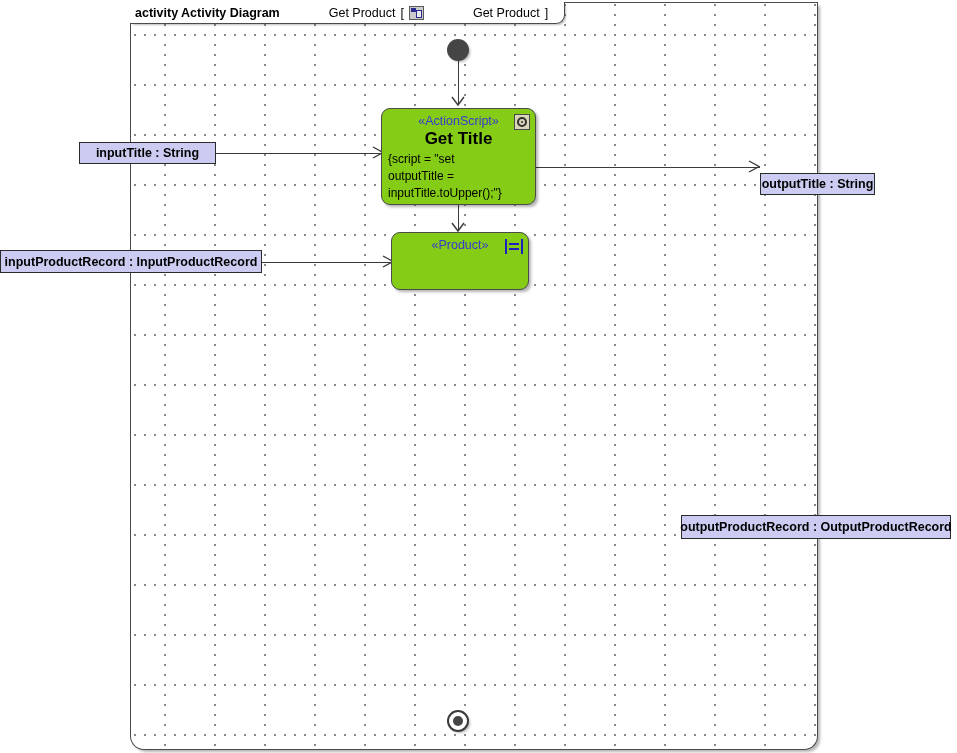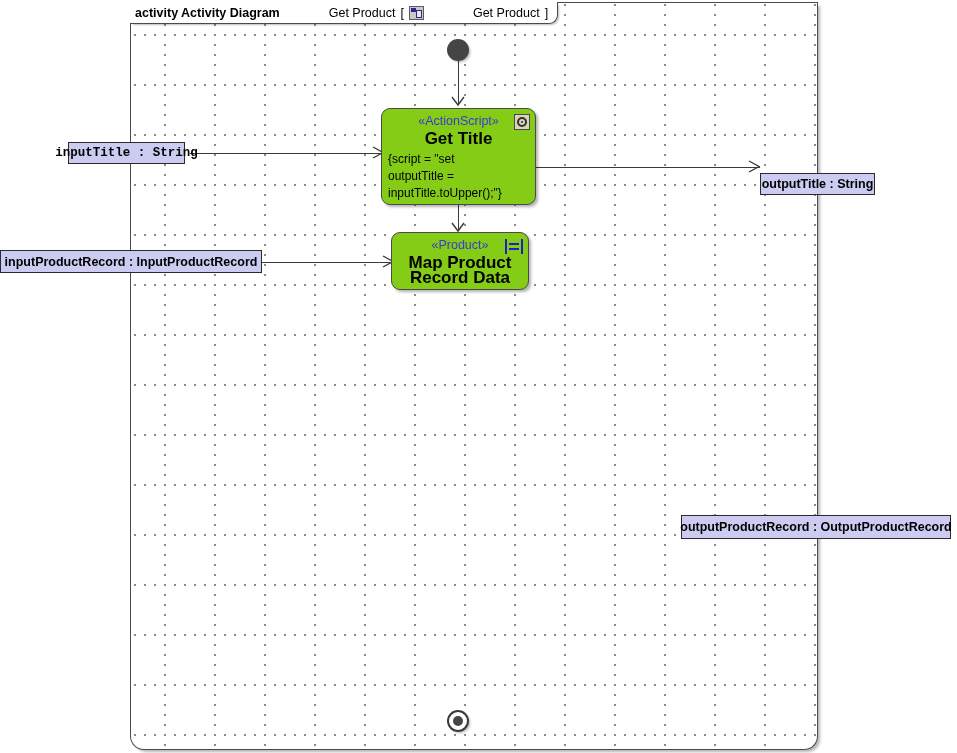--- a/index.html
+++ b/index.html
@@ -44,21 +44,21 @@
     border-top: 1.6px solid #4a4a4a;
     box-sizing: border-box;
   }
 
   
   #frame-header {
     position: absolute;
     left: 130px;
     top: 2px;
     height: 22px;
-    padding: 0 9px 0 5px;
+    padding: 0 16px 0 5px;
     display: flex;
     align-items: center;
     gap: 5px;
     background: #ffffff;
     border: 1.6px solid #4a4a4a;
     border-top: none;
     border-left: none;
     border-radius: 0 0 9px 0;
     box-sizing: border-box;
     white-space: nowrap;
@@ -307,27 +307,25 @@
   </div>
 
   <div class="action-node" id="node-mapping" style="left:391px; top:232px; width:138px; height:58px;">
     <div class="map-icon">
       <i class="barL"></i>
       <i class="ln1"></i>
       <i class="ln2"></i>
       <i class="barR"></i>
     </div>
     <div class="stereotype">«Product»</div>
-    <div class="node-name" style="white-space:pre-line;">Map Product
-Record Data</div>
   </div>
 
   <div id="final-node"></div>
 
-  <div class="pin" style="left:68px; top:142px; width:117px; height:22px;font-family:Liberation Mono, monospace;">inputTitle : String</div>
+  <div class="pin" style="left:79px; top:142px; width:137px; height:22px;">inputTitle : String</div>
 
   <div class="pin" style="left:0px; top:250px; width:262px; height:23px;">inputProductRecord : InputProductRecord</div>
 
   <div class="pin" style="left:760px; top:173px; width:115px; height:22px;">outputTitle : String</div>
 
   <div class="pin" style="left:681px; top:515px; width:270px; height:24px;">outputProductRecord : OutputProductRecord</div>
 
 </div>
 
 </body></html>

